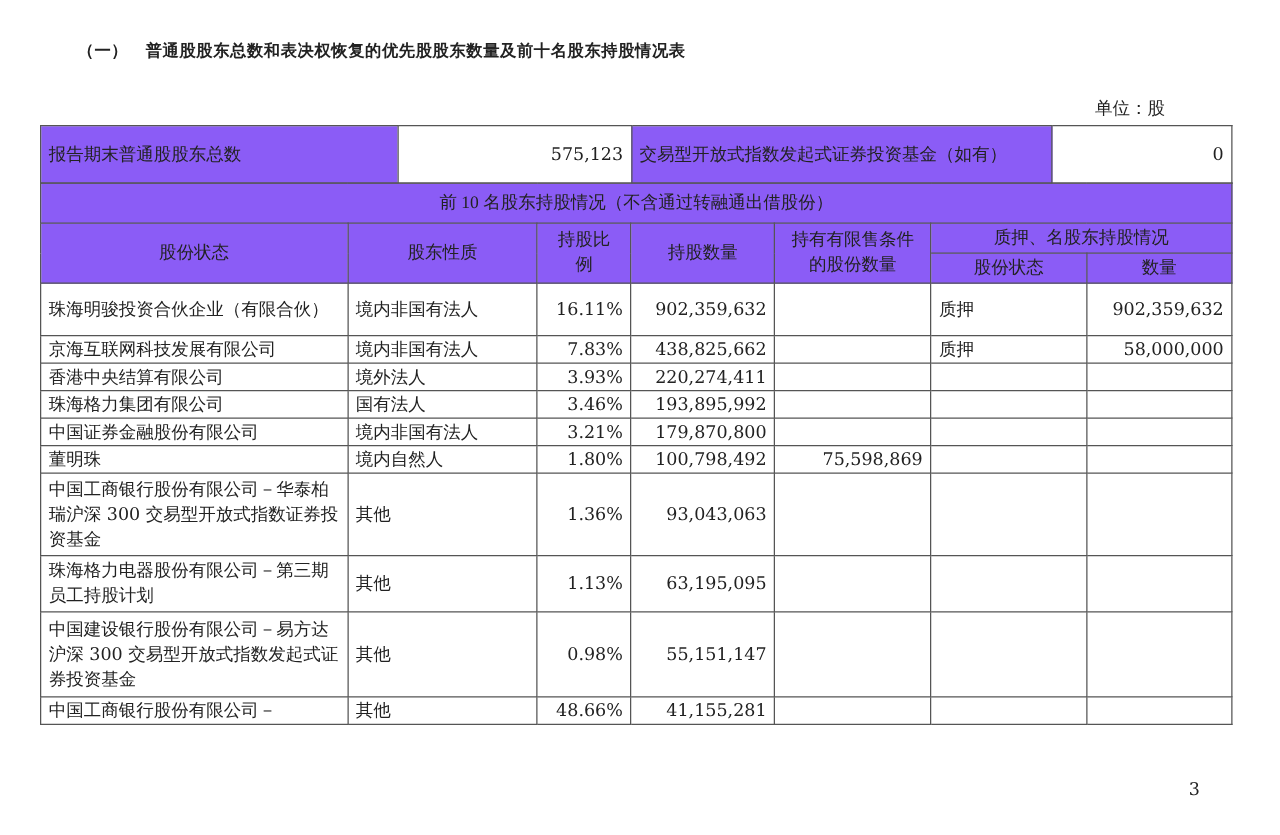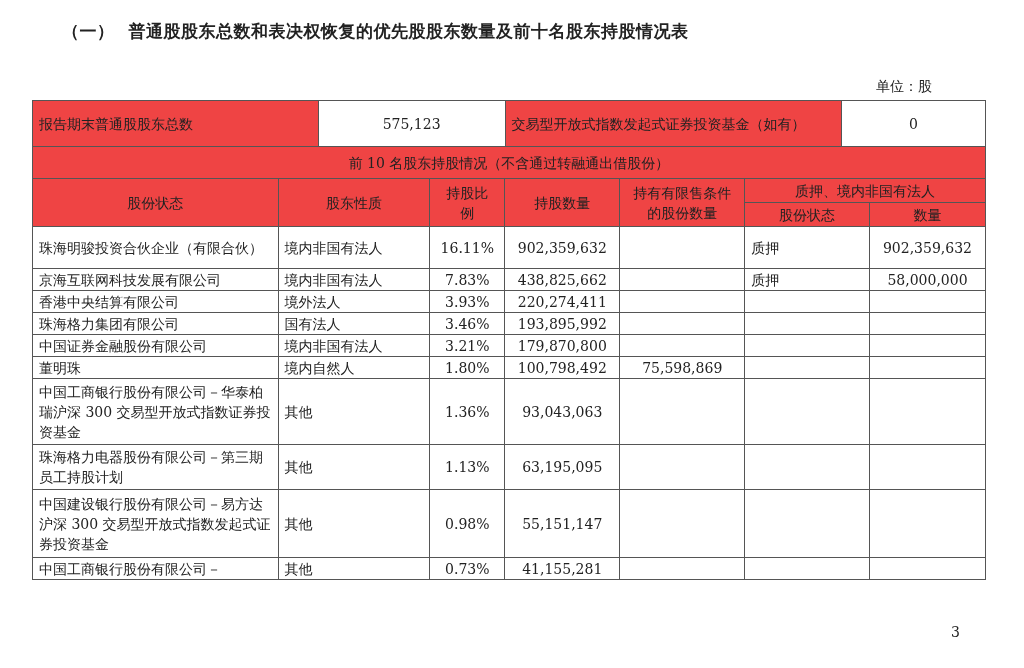--- a/index.html
+++ b/index.html
@@ -1,27 +1,27 @@
 <!DOCTYPE html>
 <html><head>
 <meta charset="utf-8">
 <style>
   html, body { margin:0; padding:0; background:#ffffff; }
   body { width:1024px; height:668px; position:relative; overflow:hidden;
          font-family:"DejaVu Serif","Liberation Serif",serif; color:#222; }
-  .title { position:absolute; left:62px; top:20px; font-size:17px; font-weight:bold;
+  .title { position:absolute; left:62px; top:32px; font-size:13px; font-weight:bold;
            font-family:Liberation Serif, serif; letter-spacing:0.5px; }
   .title .num { margin-right:14px; }
   .unit { position:absolute; left:876px; top:78px; font-size:14px; }
   .pagenum { position:absolute; left:951px; top:624px; font-size:14px; }
   table { position:absolute; border-collapse:collapse; font-size:14px; }
   td { border:1.5px solid #555; padding:0 6px; line-height:20px; vertical-align:middle; }
-  .gray { background:#ef4444; }
-  .c { text-align:center; }
-  .r { text-align:center; }
+  .gray { background:#8b5cf6; }
+  .c { text-align:center;font-family:Liberation Serif, serif; }
+  .r { text-align:right; }
   #top { left:32px; top:100px; width:954px; }
   #main { left:32px; top:146px; width:954px; }
 </style>
 </head>
 <body>
 
 <div class="title">
   <span class="num">（一）</span><span>普通股股东总数和表决权恢复的优先股股东数量及前十名股东持股情况表</span>
 </div>
 
@@ -57,21 +57,21 @@
   <tbody>
       <tr style="height:32px">
     <td class="gray c" colspan="7">前 10 名股东持股情况（不含通过转融通出借股份）</td>
   </tr>
   <tr style="height:24px">
     <td class="gray c" rowspan="2">股份状态</td>
     <td class="gray c" rowspan="2">股东性质</td>
     <td class="gray c" rowspan="2" style="padding:0 12px">持股比例</td>
     <td class="gray c" rowspan="2">持股数量</td>
     <td class="gray c" rowspan="2">持有有限售条件的股份数量</td>
-    <td class="gray c" colspan="2">质押、境内非国有法人</td>
+    <td class="gray c" colspan="2">质押、名股东持股情况</td>
   </tr>
   <tr style="height:24px">
     <td class="gray c">股份状态</td>
     <td class="gray c">数量</td>
   </tr>
 
   <tr style="height:42px">
     <td>珠海明骏投资合伙企业（有限合伙）</td>
     <td>境内非国有法人</td>
     <td class="r">16.11%</td>
@@ -148,21 +148,21 @@
     <td>其他</td>
     <td class="r">0.98%</td>
     <td class="r">55,151,147</td>
     <td class="r"></td>
     <td></td>
     <td class="r"></td>
   </tr>
   <tr style="height:22px">
     <td>中国工商银行股份有限公司－</td>
     <td>其他</td>
-    <td class="r">0.73%</td>
+    <td class="r">48.66%</td>
     <td class="r">41,155,281</td>
     <td class="r"></td>
     <td></td>
     <td class="r"></td>
   </tr>
 </tbody>
   </table>
 
 <div class="pagenum">3</div>
 

